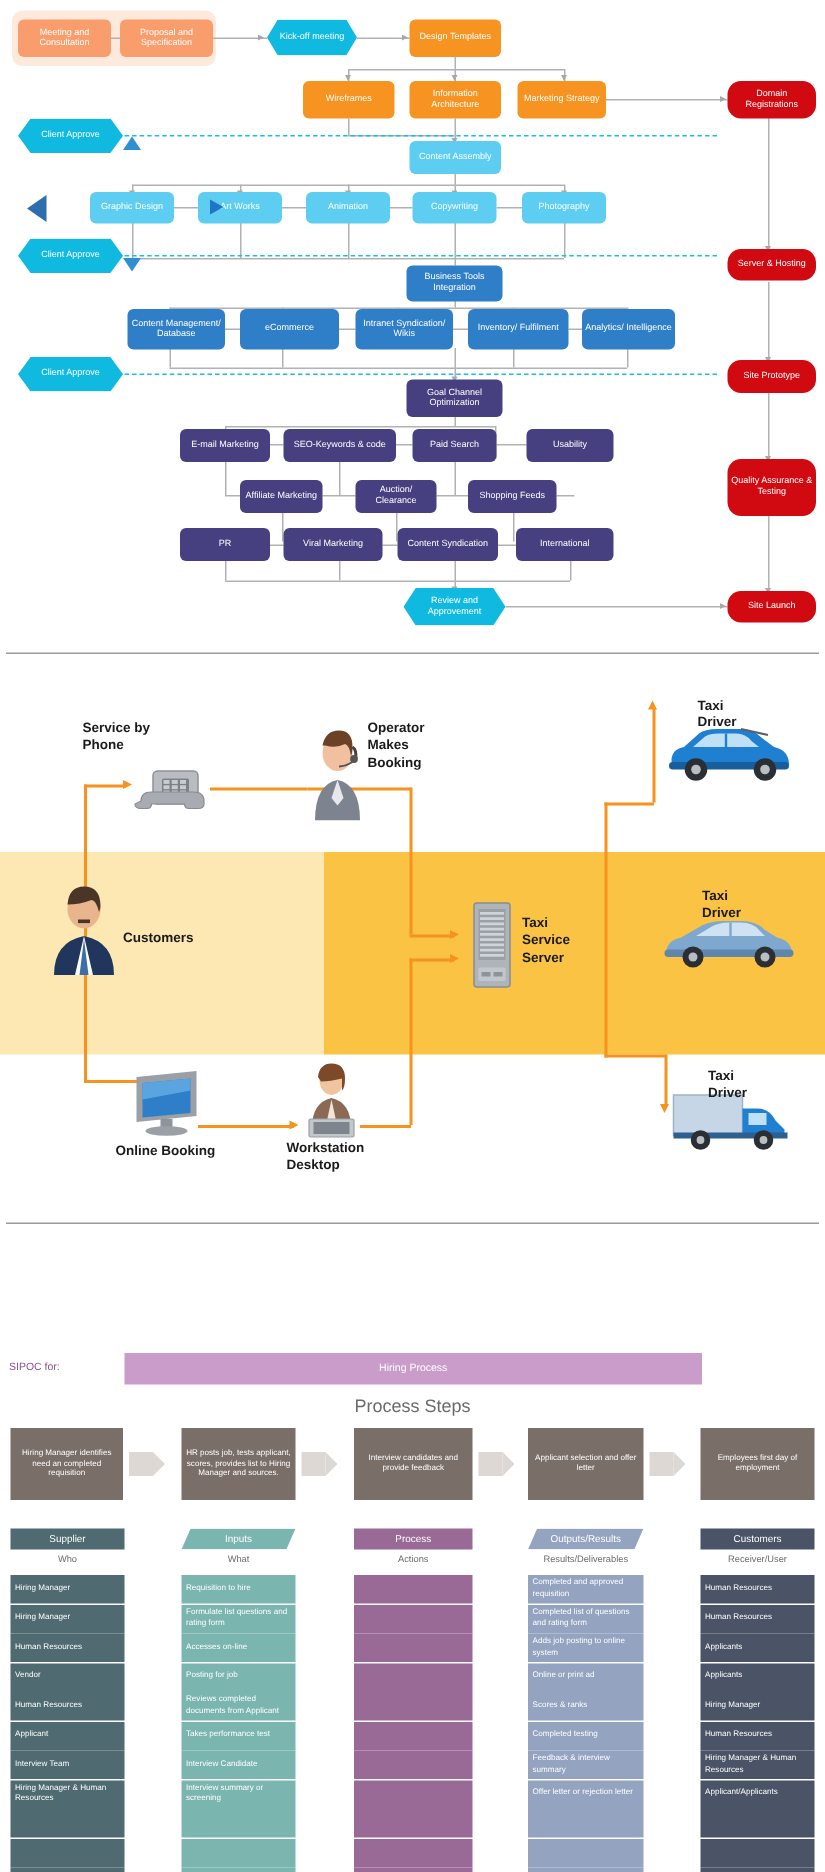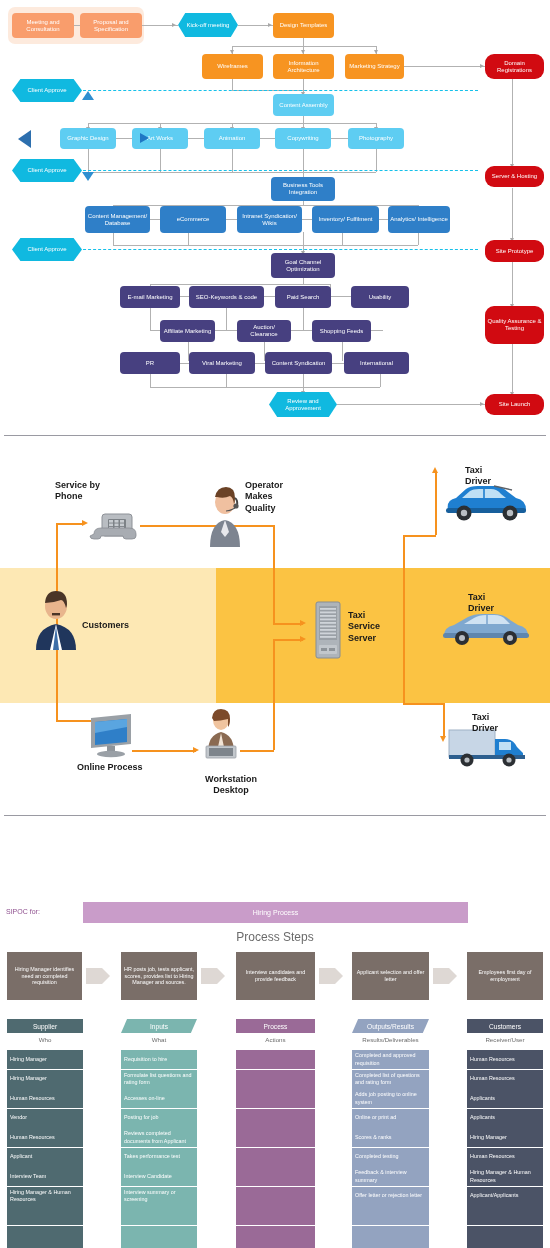--- a/index.html
+++ b/index.html
@@ -521,31 +521,31 @@
           <circle cx="20" cy="35" r="2.6" fill="#b9bec3"></circle>
         <circle cx="62" cy="35" r="6.5" fill="#2b2f33"></circle>
           <circle cx="62" cy="35" r="2.6" fill="#b9bec3"></circle>
       </svg>
     </div>
 
     <div class="t2-label" style="left:55px;top:40px;width:70px;white-space:pre-line;">Service by
 Phone</div>
     <div class="t2-label" style="left:245px;top:40px;width:70px;white-space:pre-line;">Operator
 Makes
-Quality</div>
+Booking</div>
     <div class="t2-label" style="left:465px;top:25px;width:50px;white-space:pre-line;">Taxi
 Driver</div>
     <div class="t2-label" style="left:82px;top:180px;width:80px;">Customers</div>
     <div class="t2-label" style="left:348px;top:170px;width:60px;white-space:pre-line;">Taxi
 Service
 Server</div>
     <div class="t2-label" style="left:468px;top:152px;width:50px;white-space:pre-line;">Taxi
 Driver</div>
-    <div class="t2-label" style="left:77px;top:322px;width:100px;">Online Process</div>
-    <div class="t2-label" style="left:191px;top:334px;width:80px;white-space:pre-line;text-align:center;">Workstation
+    <div class="t2-label" style="left:77px;top:322px;width:100px;">Online Booking</div>
+    <div class="t2-label" style="left:191px;top:320px;width:80px;white-space:pre-line;">Workstation
 Desktop</div>
     <div class="t2-label" style="left:472px;top:272px;width:50px;white-space:pre-line;">Taxi
 Driver</div>
 
     <div style="position:absolute;left:85px;top:272px;width:52px;height:46px;">
       <svg viewBox="0 0 52 46" width="52" height="46">
         <path d="M6 6 l40 -4 l0 30 l-40 4 z" fill="#9aa0a6"></path>
         <path d="M10 10 l32 -3 l0 23 l-32 3 z" fill="#2f7fc8"></path>
         <path d="M10 10 l32 -3 l0 8 l-32 6 z" fill="#5aa5e0"></path>
         <rect x="22" y="34" width="8" height="7" fill="#8e949a"></rect>

